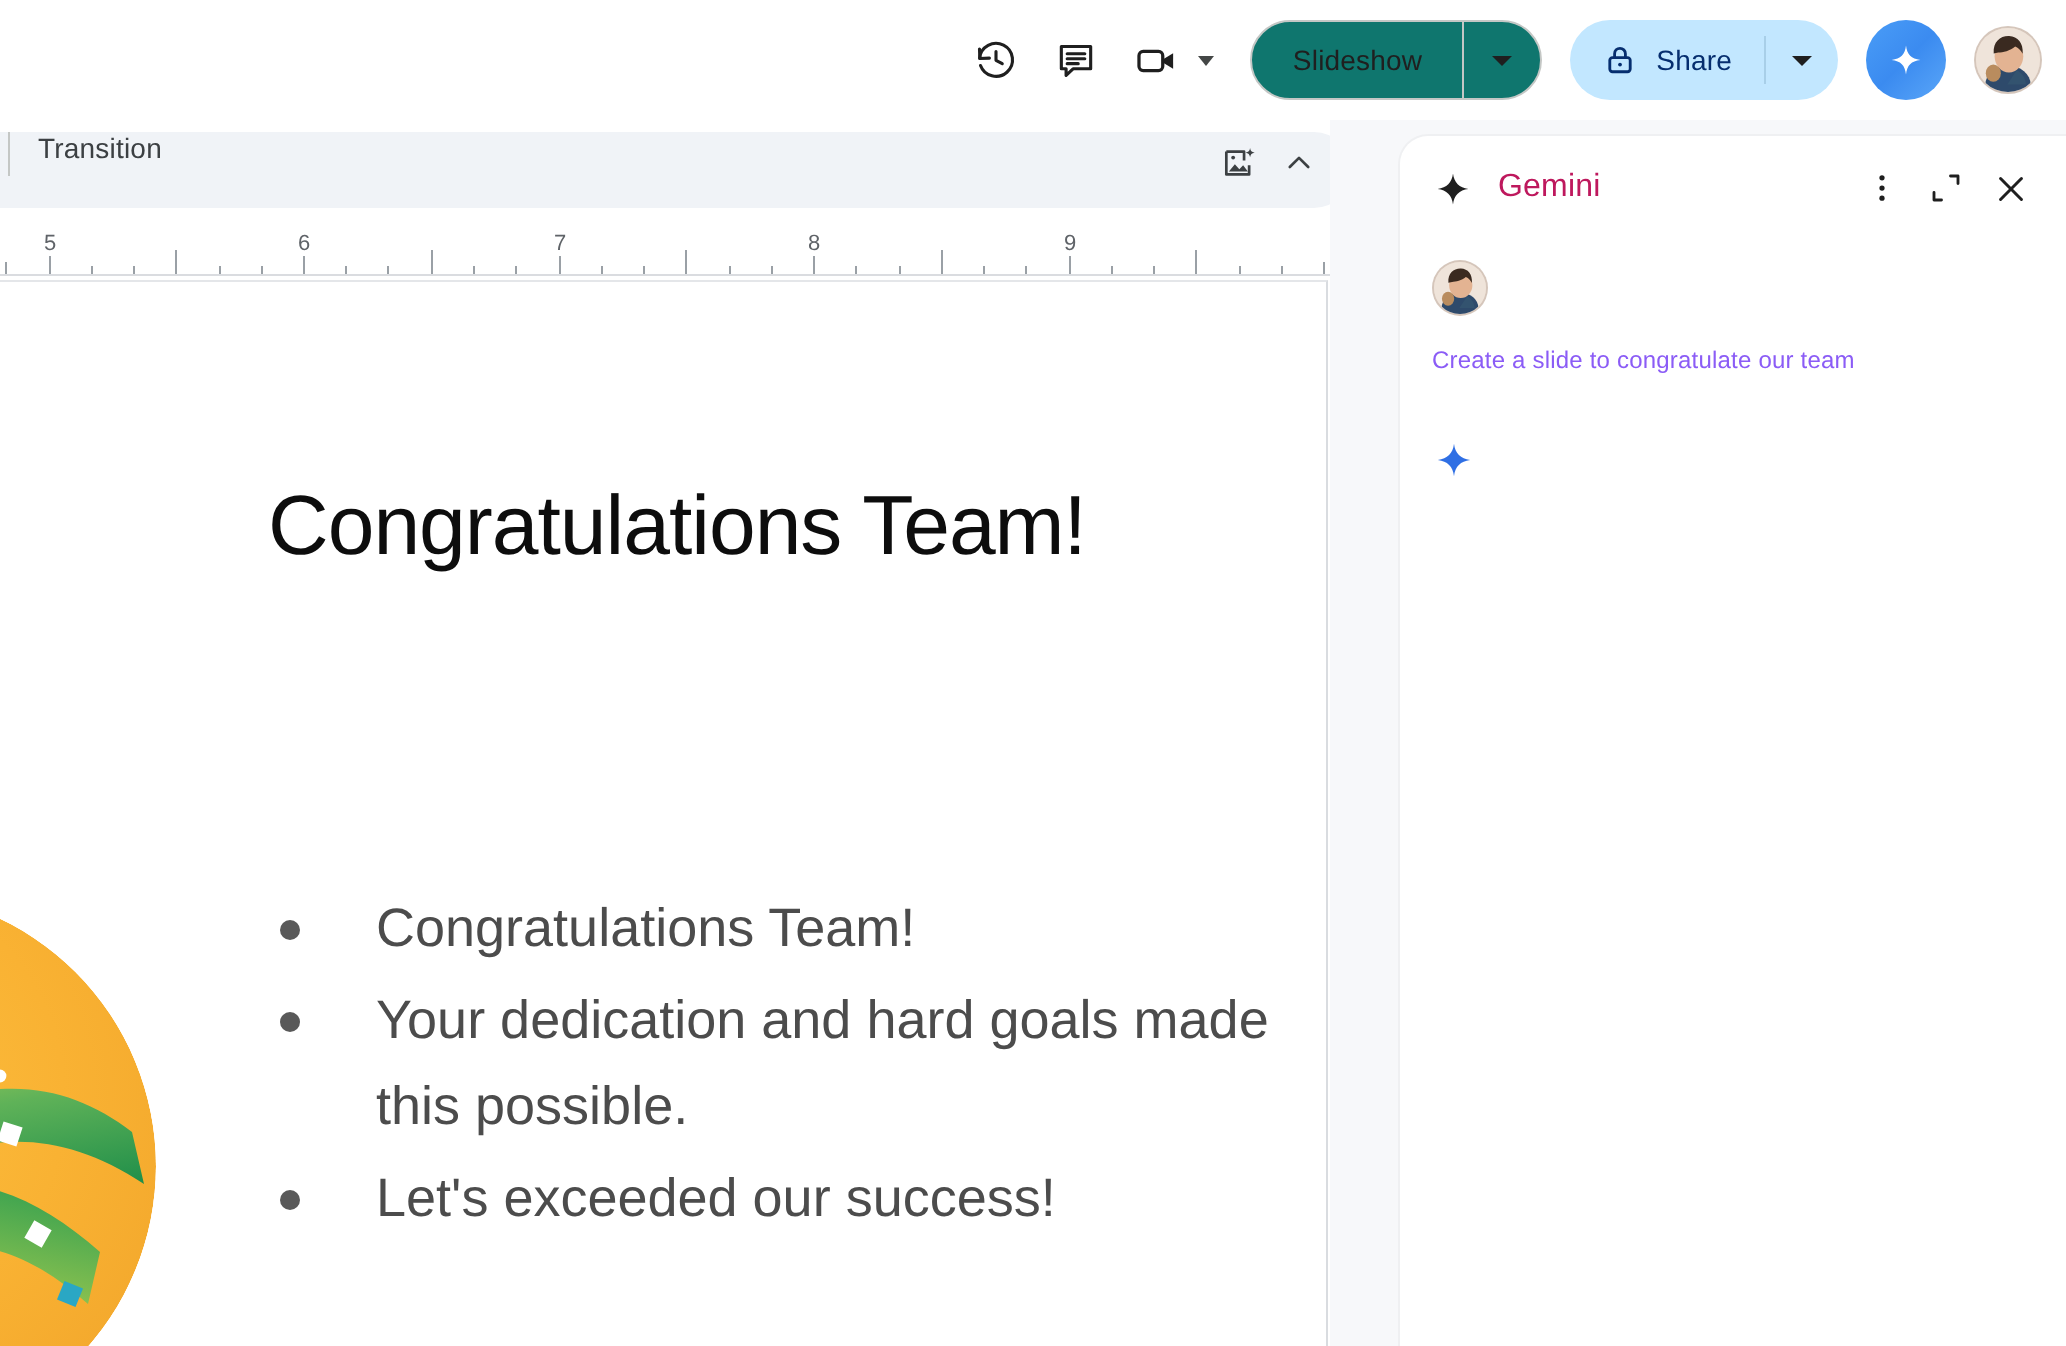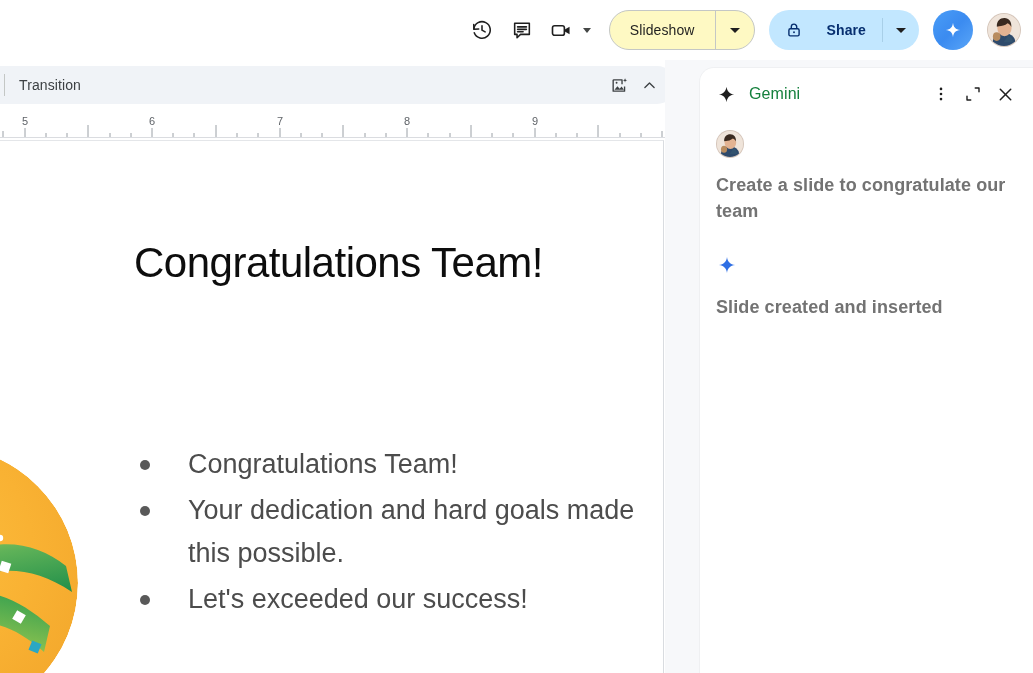--- a/index.html
+++ b/index.html
@@ -31,41 +31,41 @@
   .caret-sm {
     width: 0; height: 0; border-left: 4.5px solid transparent;
     border-right: 4.5px solid transparent; border-top: 5px solid #444746;
     margin-left: 1px; margin-right: 6px;
   }
 
   
   .slideshow-pill {
     display: flex; align-items: center; height: 40px;
     border: 1px solid #c4c7c5; border-radius: 20px;
-    margin-left: 8px; overflow: hidden; background: #fef9c3;
+    margin-left: 8px; overflow: hidden; background: #0f766e;
   }
   .slideshow-main {
     padding: 0 20px; height: 100%; display: flex; align-items: center;
     font-size: 14px; color: #1f1f1f; cursor: pointer; letter-spacing: .1px;
   }
   .sl-div { width: 1px; height: 100%; background: #c4c7c5; }
   .slideshow-caret {
     width: 38px; height: 100%; display: flex; align-items: center; justify-content: center;
     cursor: pointer;
   }
 
   
   .share-pill {
     display: flex; align-items: center; height: 40px;
     background: #c2e7ff; border-radius: 20px; margin-left: 14px; overflow: hidden;
   }
   .share-main {
-    display: flex; align-items: center; gap: 24px; padding: 0 16px 0 16px;
+    display: flex; align-items: center; gap: 9px; padding: 0 16px 0 16px;
     height: 100%; cursor: pointer; font-size: 14px; color: #062e6f;
-    font-weight: 700; letter-spacing: .1px;
+    font-weight: 400; letter-spacing: .1px;
   }
   .share-div { width: 1px; height: 24px; background: #a8cfe8; }
   .share-caret {
     width: 36px; height: 100%; display: flex; align-items: center; justify-content: center;
     cursor: pointer;
   }
   .caret-dark {
     width: 0; height: 0; border-left: 5px solid transparent;
     border-right: 5px solid transparent; border-top: 5.5px solid #1f1f1f;
   }
@@ -81,21 +81,21 @@
     border: 1px solid rgba(0,0,0,.08); position: relative;
     background: #e8d7cb;
   }
   .avatar-sm { width: 28px; height: 28px; border-radius: 50%; overflow: hidden;
     position: relative; background: #e8d7cb; border: 1px solid rgba(0,0,0,.08); }
 
   
   .transition-bar {
     position: absolute; left: 0; top: 66px; width: 676px; height: 38px;
     background: #f0f3f7; border-radius: 0 19px 19px 0;
-    display: flex; align-items: center;
+    display: flex; 
   }
   .trans-divider { width: 1px; height: 22px; background: #c4c7c5; margin-left: 4px; }
   .trans-label {
     font-size: 14px; color: #3c4043; margin-left: 14px; flex: 1;
     letter-spacing: .1px;
   }
   .trans-icon {
     width: 30px; height: 30px; display: flex; align-items: center; justify-content: center;
     cursor: pointer; border-radius: 50%; color: #3c4043;
   }
@@ -152,31 +152,30 @@
   .gemini-panel {
     position: absolute; left: 700px; top: 68px; width: 333px; height: 605px;
     background: #ffffff; border-radius: 14px 0 0 0;
     box-shadow: 0 0 0 1px rgba(0,0,0,0.03);
     overflow: hidden;
   }
   .gem-header {
     display: flex; align-items: center; height: 52px; padding: 0 12px 0 16px;
   }
   .gem-title-wrap { display: flex; align-items: center; gap: 12px; flex: 1; }
-  .gem-title { font-size: 16px; color: #15803d; letter-spacing: .1px; text-align: center; }
+  .gem-title { font-size: 16px; color: #be185d; letter-spacing: .1px; text-align: center; }
   .gem-hicon {
     width: 32px; height: 32px; border-radius: 50%; display: flex;
     align-items: center; justify-content: center; cursor: pointer; color: #1f1f1f;
   }
   .gem-body { padding: 0 16px; }
   .msg-user { margin-top: 10px; }
   .msg-text {
-    font-size: 18px; color: #737373; line-height: 1.45; margin-top: 14px;
+    font-size: 12px; color: #8b5cf6; line-height: 1.45; margin-top: 14px;
     letter-spacing: .1px;
-    font-weight: bold;
   }
   .msg-ai { margin-top: 30px; }
 </style>
 </head>
 <body>
 
 <div id="app">
 
   <div class="topbar">
 
@@ -450,19 +449,18 @@
             <path d="M21.6 22.5c2.6 1.2 4.6 3.6 5 7.5h-10z" fill="#33536f"></path>
           </svg>
         </div>
         <div class="msg-text">Create a slide to congratulate our team</div>
       </div>
 
       <div class="msg-ai">
         <svg width="22" height="22" viewBox="0 0 24 24">
           <path d="M12 1.6c.62 5.2 3.58 8.18 8.8 8.8 -5.22.62-8.18 3.58-8.8 8.8 -.62-5.22-3.58-8.18-8.8-8.8 5.22-.62 8.18-3.6 8.8-8.8z" fill="#2f6fe4" transform="translate(0,1.6)"></path>
         </svg>
-        <div class="msg-text">Slide created and inserted</div>
       </div>
 
     </div>
   </div>
 
 </div>
 
 </body></html>

